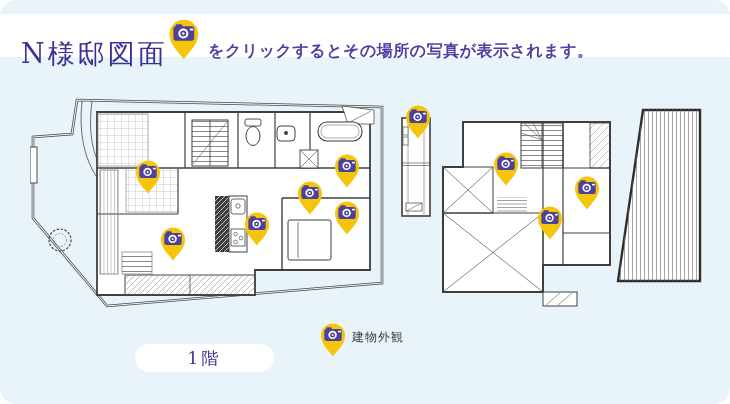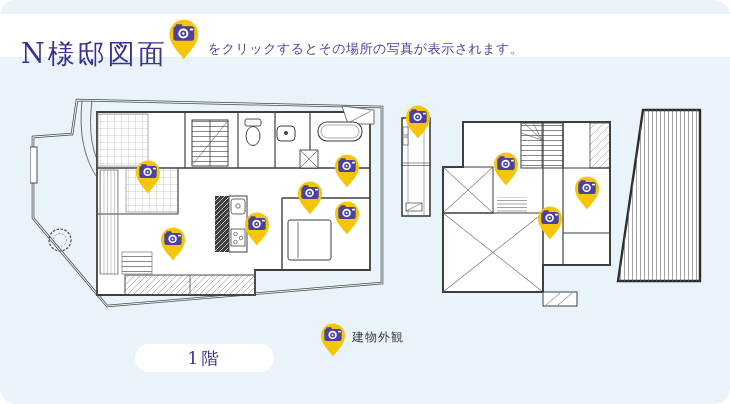--- a/index.html
+++ b/index.html
@@ -9,21 +9,21 @@
   }
   .bg-panel{position:absolute;inset:0;background:#E8F4FA;border-radius:16px;}
   .header-band{position:absolute;left:0;top:14px;width:730px;height:43px;background:#fff;}
   .title{
     position:absolute;left:21px;top:14px;height:43px;display:flex;align-items:center;
     font-family:"DejaVu Serif","Liberation Serif",serif;
     font-size:27px;color:#3A3193;letter-spacing:3px;font-weight:500;white-space:nowrap;
   }
   .instruction{
     position:absolute;left:208px;top:14px;height:43px;display:flex;align-items:center;
-    font-size:13px;color:#4B41A0;font-weight:400;letter-spacing:0.5px;white-space:nowrap;
+    font-size:16px;color:#4B41A0;font-weight:700;letter-spacing:0.5px;white-space:nowrap;
   }
   .plan-svg{position:absolute;}
   #plan-1f{left:30px;top:86px;}
   #plan-2f{left:400px;top:95px;}
   .pill{
     position:absolute;top:344px;height:28px;border-radius:14px;background:#fff;
     display:flex;align-items:center;justify-content:center;
     font-family:"DejaVu Serif","Liberation Serif",serif;
     font-size:17px;color:#3A3193;letter-spacing:3px;
   }

